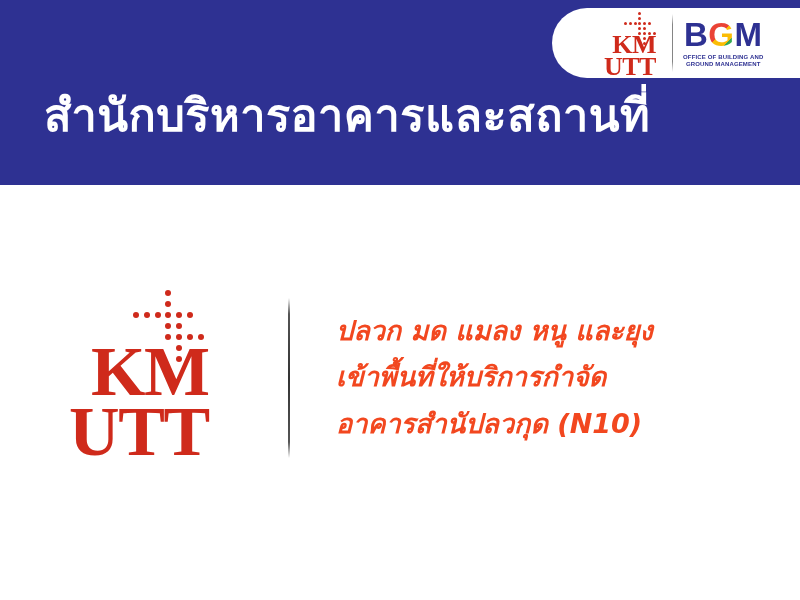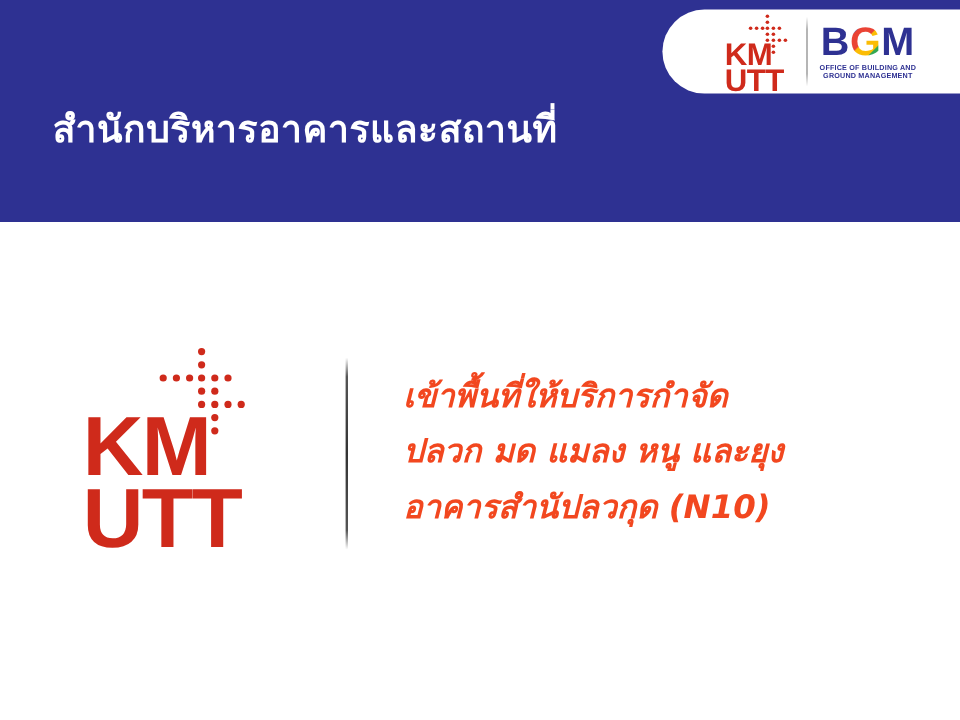--- a/index.html
+++ b/index.html
@@ -58,24 +58,25 @@
         rgba(150,150,150,0) 100%);
     margin-left: 6px;
     margin-right: 10px;
     flex: none;
   }
 
   
   .kmutt-mark {
     position: relative;
     color: #cf2a1b;
-    font-family: Liberation Sans, sans-serif;
+    font-family: Liberation Serif, serif;
     font-weight: 700;
     line-height: 0.86;
     letter-spacing: -0.02em;
+    text-align: right;
   }
   .kmutt-km, .kmutt-utt {
     display: block;
     white-space: nowrap;
   }
   .kmutt-dots {
     position: absolute;
     pointer-events: none;
   }
   .kmutt-dots span {
@@ -126,21 +127,21 @@
   }
 
   
   .header-title {
     position: absolute;
     left: 44px;
     top: 92px;
     color: #ffffff;
     font-family: "DejaVu Sans", "Liberation Sans", sans-serif;
     font-weight: 700;
-    font-size: 31px;
+    font-size: 45px;
     line-height: 1.05;
     letter-spacing: 0.5px;
     white-space: nowrap;
   }
 
   
   .body-area {
     position: absolute;
     left: 0;
     top: 185px;
@@ -272,19 +273,19 @@
         <div class="kmutt-mark" style="font-size:70px; position:absolute; left:0px; top:52px;">
           <span class="kmutt-km">KM</span>
           <span class="kmutt-utt">UTT</span>
         </div>
       </div>
     </div>
 
     <div class="body-divider"></div>
 
     <div class="service-text">
+      <span class="line">ปลวก มด แมลง หนู และยุง</span>
       <span class="line">เข้าพื้นที่ให้บริการกำจัด</span>
-      <span class="line">ปลวก มด แมลง หนู และยุง</span>
       <span class="line">อาคารสำนัปลวกุด (N10)</span>
     </div>
 
   </div>
 </div>
 
 </body></html>

